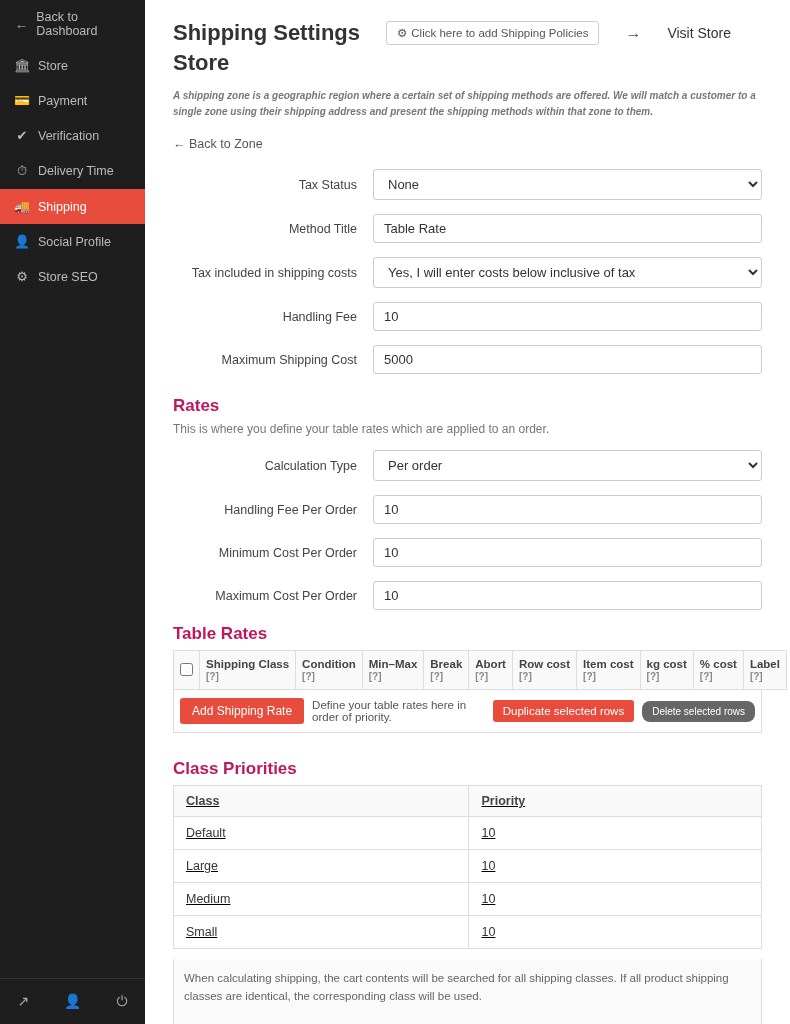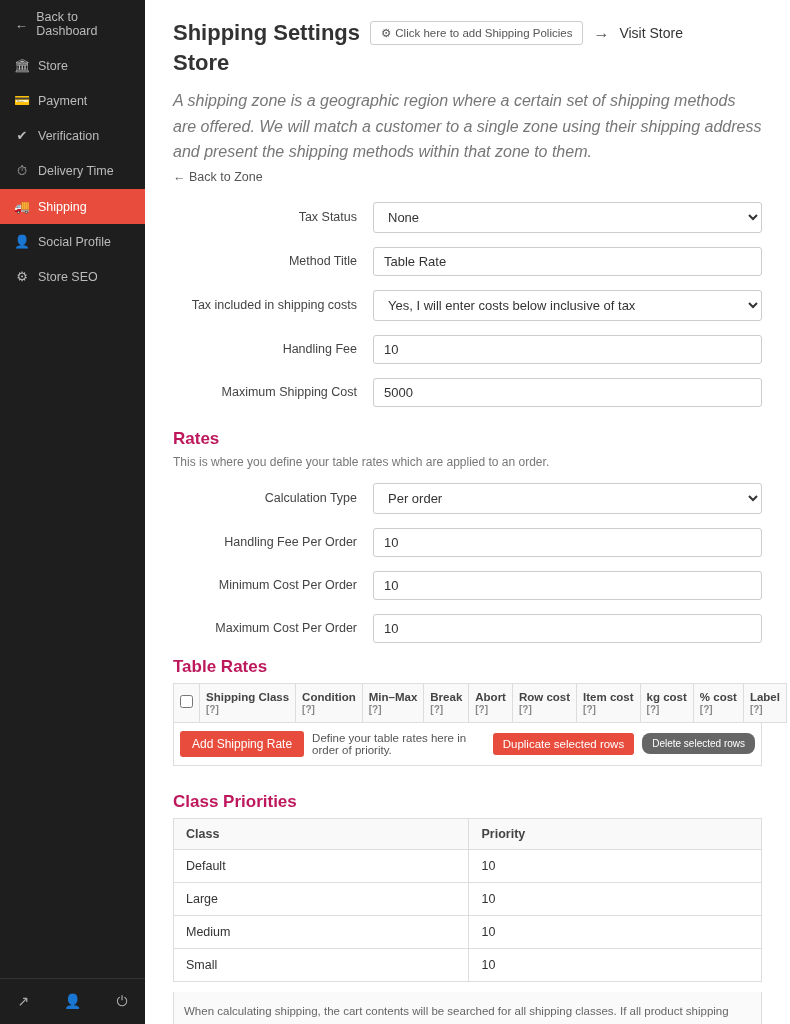--- a/index.html
+++ b/index.html
@@ -11,27 +11,27 @@
     .sidebar-item.active { background: #e74c3c; color: #fff; }
     .sidebar-item .icon { font-size: 13px; width: 16px; text-align: center; }
     .sidebar-bottom { margin-top: auto; border-top: 1px solid #333; display: flex; justify-content: space-around; padding: 10px 0; }
     .sidebar-bottom .icon-btn { color: #aaa; font-size: 14px; cursor: pointer; padding: 4px 8px; }
 
     
     .main { flex: 1; overflow-y: auto; background: #fff; }
     .main-content { padding: 20px 28px 40px; max-width: 660px; }
 
     
-    .page-header { display: flex; align-items: center; gap: 10px; margin-bottom: 4px; }
+    .page-header { display: flex; align-items: center; gap: 26px; margin-bottom: 4px; }
     .page-title { font-size: 22px; font-weight: 600; color: #333; }
     .click-policies-btn { background: #fff; border: 1px solid #ccc; border-radius: 3px; padding: 4px 10px; font-size: 11.5px; cursor: pointer; color: #555; display: flex; align-items: center; gap: 4px; }
     .arrow-icon { font-size: 16px; color: #555; }
 
     .page-title-line2 { font-size: 22px; font-weight: 600; color: #333; margin-bottom: 12px; }
-    .description { font-size: 16px; color: #777; line-height: 1.6; margin-bottom: 4px; font-style: italic; }
+    .description { font-size: 10px; color: #777; line-height: 1.6; margin-bottom: 16px; font-style: italic; font-weight: bold; }
 
     
     .back-link { font-size: 12.5px; color: #555; cursor: pointer; margin-bottom: 18px; display: inline-flex; align-items: center; gap: 4px; }
 
     
     .form-row { display: flex; align-items: center; margin-bottom: 14px; }
     .form-label { width: 200px; text-align: right; padding-right: 16px; font-size: 12.5px; color: #444; font-weight: 500; flex-shrink: 0; }
     .form-control { flex: 1; border: 1px solid #ccc; border-radius: 3px; padding: 6px 10px; font-size: 13px; color: #333; background: #fff; }
     select.form-control { appearance: auto; cursor: pointer; }
 
@@ -45,21 +45,21 @@
     .rates-table th { background: #f9f9f9; border: 1px solid #ddd; padding: 7px 6px; text-align: left; font-weight: 600; color: #444; white-space: nowrap; }
     .rates-table th:first-child, .rates-table td:first-child { width: 24px; }
     .help-badge { color: #888; font-size: 10px; }
     .rates-actions { display: flex; align-items: center; gap: 8px; padding: 8px 6px; border: 1px solid #ddd; border-top: none; flex-wrap: wrap; }
     .btn-add-shipping { background: #e74c3c; color: #fff; border: none; border-radius: 3px; padding: 6px 12px; font-size: 12px; cursor: pointer; }
     .rates-hint { font-size: 11.5px; color: #555; flex: 1; }
     .btn-duplicate { background: #e74c3c; color: #fff; border: none; border-radius: 3px; padding: 5px 10px; font-size: 11.5px; cursor: pointer; }
     .btn-delete { background: #666; color: #fff; border: none; border-radius: 8px; padding: 5px 10px; font-size: 10px; cursor: pointer; }
 
     
-    .priorities-table { width: 100%; border-collapse: collapse; border: 1px solid #ddd; margin-bottom: 8px; }
+    .priorities-table { width: 100%; border-collapse: collapse; border: 1px solid #ddd; margin-bottom: 8px; text-decoration: underline; }
     .priorities-table th { background: #f9f9f9; border: 1px solid #ddd; padding: 8px 12px; text-align: left; font-weight: 600; color: #444; font-size: 12.5px; }
     .priorities-table td { border: 1px solid #ddd; padding: 9px 12px; font-size: 12.5px; color: #333; }
     .priority-note { font-size: 11.5px; color: #666; margin-top: 10px; line-height: 1.6; padding: 10px; border: 1px solid #ddd; border-top: none; background: #fafafa; }
 
     .checkbox-input { cursor: pointer; }
   </style>
 </head>
 <body>
 
 <nav class="sidebar">

